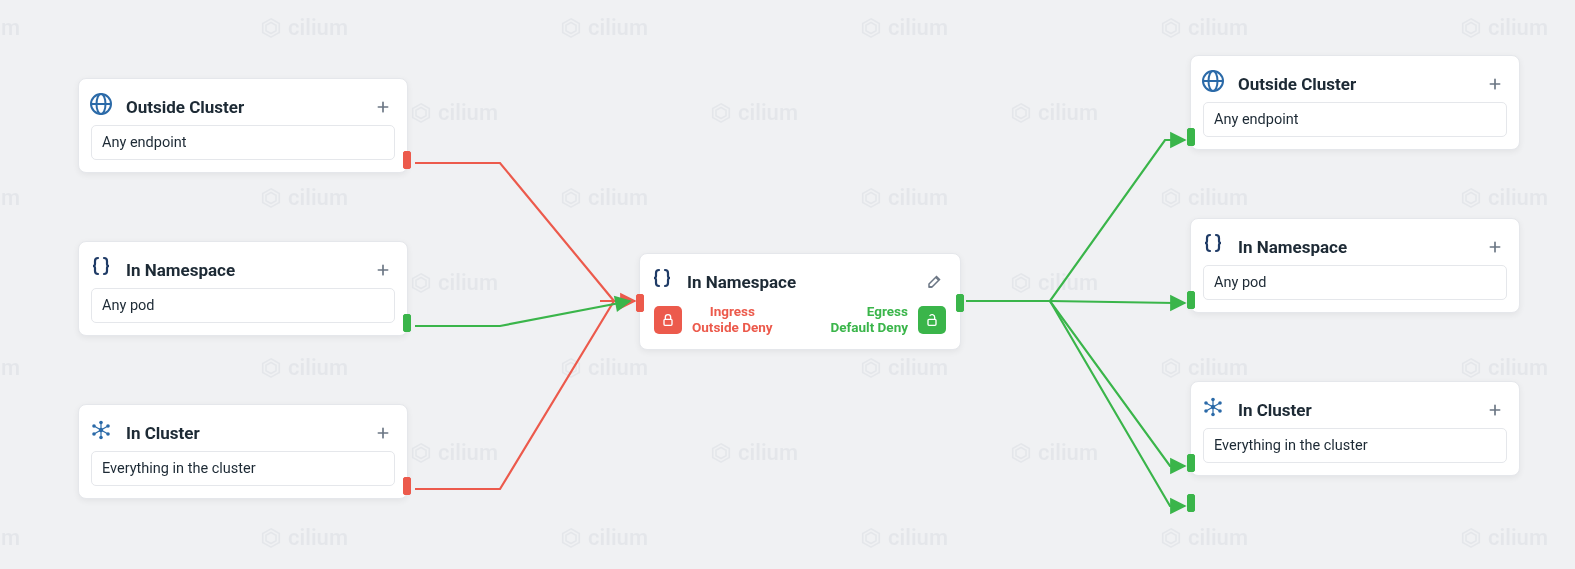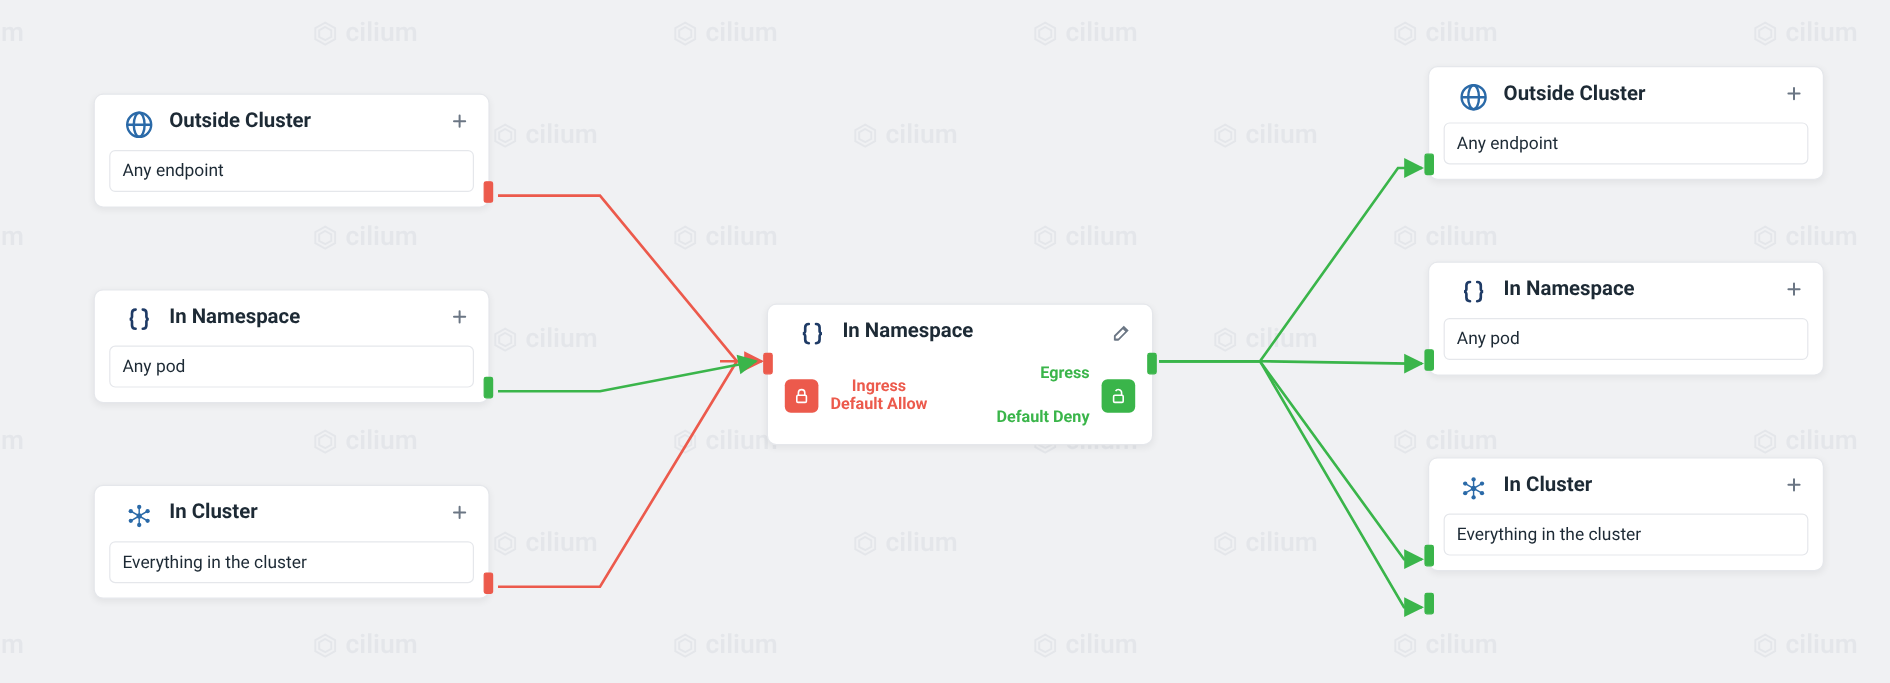--- a/index.html
+++ b/index.html
@@ -37,22 +37,22 @@
   }
   .node {
     position: absolute;
     background: #ffffff;
     border: 1px solid #e5e7eb;
     border-radius: 8px;
     box-shadow: 0 2px 6px rgba(0,0,0,0.06);
   }
   .node-header {
     display: flex;
-    align-items: flex-start;
-    padding: 12px 14px 8px 24px;
+    align-items: flex-end;
+    padding: 12px 14px 8px 9px;
     gap: 12px;
   }
   .node-header .spacer { flex: 1; }
   .plus-btn {
     width: 20px;
     height: 20px;
     color: #6b7684;
     display: inline-flex;
     align-items: center;
     justify-content: center;
@@ -93,21 +93,21 @@
     width: 28px; height: 28px;
     border-radius: 5px;
     display: inline-flex;
     align-items: center;
     justify-content: center;
   }
   .badge.red { background: #ec5a4c; color: #fff; }
   .badge.green { background: #3ab54a; color: #fff; }
   .policy-text { display:flex; flex-direction:column; line-height:1.15; font-size:13.5px; font-weight:700;text-align:center; }
   .policy-text.red { color: #ec5a4c; }
-  .policy-text.green { color: #3ab54a; gap: 21px; }
+  .policy-text.green { color: #3ab54a; }
   .policy-spacer { flex:1; }
 
   
   .nub {
     position: absolute;
     width: 8px;
     height: 18px;
     border-radius: 2px;
   }
   .nub.left  { left: -4px; }
@@ -569,21 +569,21 @@
   </div>
   <div class="policy-row">
     <span class="badge red">
       <svg viewBox="0 0 24 24" width="16" height="16">
           <rect x="6" y="11" width="12" height="9" rx="1.5" fill="none" stroke="#fff" stroke-width="2"></rect>
           <path d="M8 11V8a4 4 0 0 1 8 0v3" fill="none" stroke="#fff" stroke-width="2"></path>
         </svg>
     </span>
     <span class="policy-text red">
       <span>Ingress</span>
-      <span>Default Allow</span>
+      <span>Outside Deny</span>
     </span>
     <span class="policy-spacer"></span>
     <span class="policy-text green" style="text-align:right;">
       <span>Egress</span>
       <span>Default Deny</span>
     </span>
     <span class="badge green">
       <svg viewBox="0 0 24 24" width="16" height="16">
           <rect x="6" y="11" width="12" height="9" rx="1.5" fill="none" stroke="#fff" stroke-width="2"></rect>
           <path d="M16 11V8a4 4 0 0 0-7.5-2" fill="none" stroke="#fff" stroke-width="2"></path>

